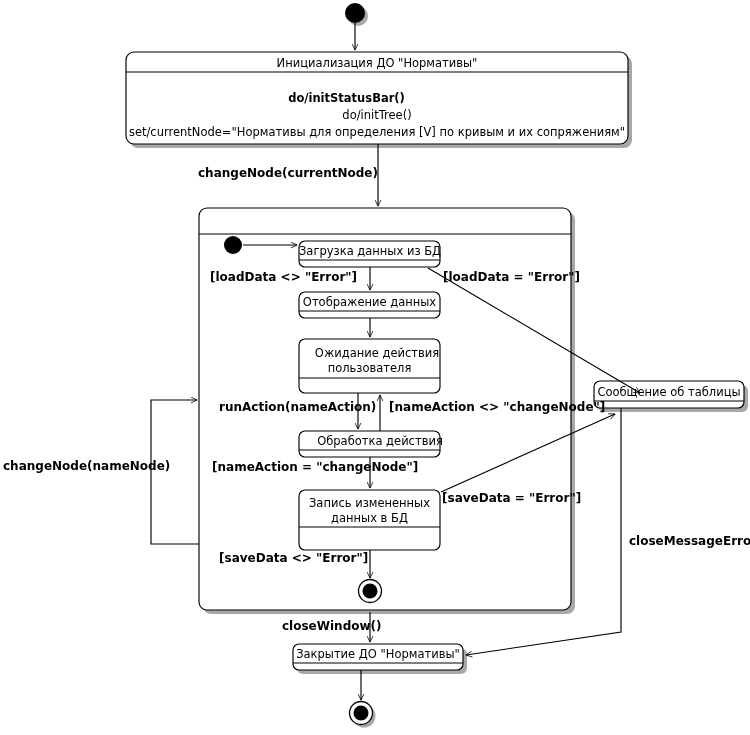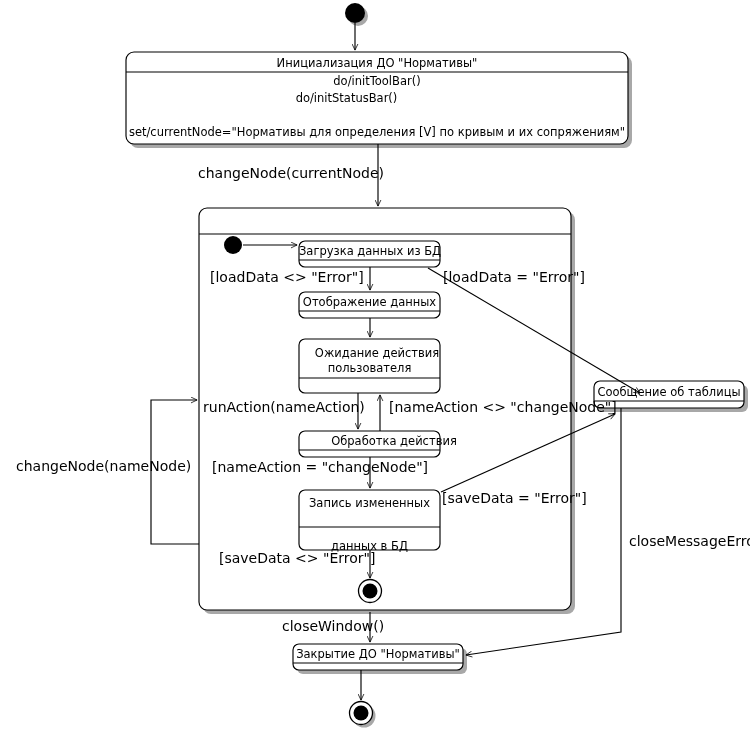--- a/index.html
+++ b/index.html
@@ -21,24 +21,25 @@
   #canvas svg.layer {
     position: absolute;
     left: 0;
     top: 0;
     width: 750px;
     height: 735px;
   }
   .lbl {
     position: absolute;
     font-family: "DejaVu Sans", sans-serif;
-    font-size: 14px;
+    font-size: 12px;
     color: #000000;
     white-space: nowrap;
     line-height: 13px;
+    font-weight: bold;
   }
   .state-text {
     position: absolute;
     font-family: "DejaVu Sans", sans-serif;
     font-size: 11.5px;
     color: #000000;
     text-align: center;
     line-height: 15px;
     white-space: nowrap;
   }
@@ -167,56 +168,56 @@
 
       <path d="M 370 612 L 370 642" marker-end="url(#ah)"></path>
 
       <path d="M 621 408 L 621 632 L 466 655" marker-end="url(#ah)"></path>
 
       <path d="M 361 670 L 361 700" marker-end="url(#ah)"></path>
     </g>
   </svg>
 
   <div class="state-text" style="left:126px; top:56px; width:502px;">Инициализация ДО "Нормативы"</div>
-  <div class="state-text" style="left:126px; top:74px; width:502px;">do/initToolBar()</div>
-  <div class="state-text" style="left:126px; top:91px; width:441px;">do/initStatusBar()</div>
+  <div class="state-text" style="left:126px; top:91px; width:441px;font-weight:bold;">do/initStatusBar()</div>
+  <div class="state-text" style="left:126px; top:108px; width:502px;">do/initTree()</div>
   <div class="state-text" style="left:126px; top:125px; width:502px;">set/currentNode="Нормативы для определения [V] по кривым и их сопряжениям"</div>
 
 
   <div class="state-text" style="left:299px; top:244px; width:141px;">Загрузка данных из БД</div>
 
   <div class="state-text" style="left:299px; top:295px; width:141px;">Отображение данных</div>
 
   <div class="state-text" style="left:299px; top:346px; width:156px;">Ожидание действия</div>
   <div class="state-text" style="left:299px; top:361px; width:141px;">пользователя</div>
 
-  <div class="state-text" style="left:313px; top:434px; width:162px;">Обработка действия</div>
+  <div class="state-text" style="left:299px; top:434px; width:162px;">Обработка действия</div>
 
   <div class="state-text" style="left:299px; top:496px; width:141px;">Запись измененных</div>
-  <div class="state-text" style="left:299px; top:511px; width:141px;margin-top:28px;">данных в БД</div>
+  <div class="state-text" style="left:299px; top:511px; width:141px;">данных в БД</div>
 
   <div class="state-text" style="left:594px; top:385px; width:150px;">Сообщение об таблицы</div>
 
   <div class="state-text" style="left:293px; top:647px; width:170px;">Закрытие ДО "Нормативы"</div>
 
   <div class="lbl" style="left:198px; top:167px;">changeNode(currentNode)</div>
 
   <div class="lbl" style="left:210px; top:271px;">[loadData &lt;&gt; "Error"]</div>
 
   <div class="lbl" style="left:443px; top:271px;">[loadData = "Error"]</div>
 
-  <div class="lbl" style="left:203px; top:401px;">runAction(nameAction)</div>
+  <div class="lbl" style="left:219px; top:401px;">runAction(nameAction)</div>
 
   <div class="lbl" style="left:389px; top:401px;">[nameAction &lt;&gt; "changeNode"]</div>
 
   <div class="lbl" style="left:212px; top:461px;">[nameAction = "changeNode"]</div>
 
   <div class="lbl" style="left:442px; top:492px;">[saveData = "Error"]</div>
 
   <div class="lbl" style="left:219px; top:552px;">[saveData &lt;&gt; "Error"]</div>
 
-  <div class="lbl" style="left:16px; top:460px;text-align:center;">changeNode(nameNode)</div>
+  <div class="lbl" style="left:3px; top:460px;text-align:center;">changeNode(nameNode)</div>
 
   <div class="lbl" style="left:282px; top:620px;">closeWindow()</div>
 
   <div class="lbl" style="left:629px; top:535px;">closeMessageError()</div>
 
 </div>
 
 </body></html>

